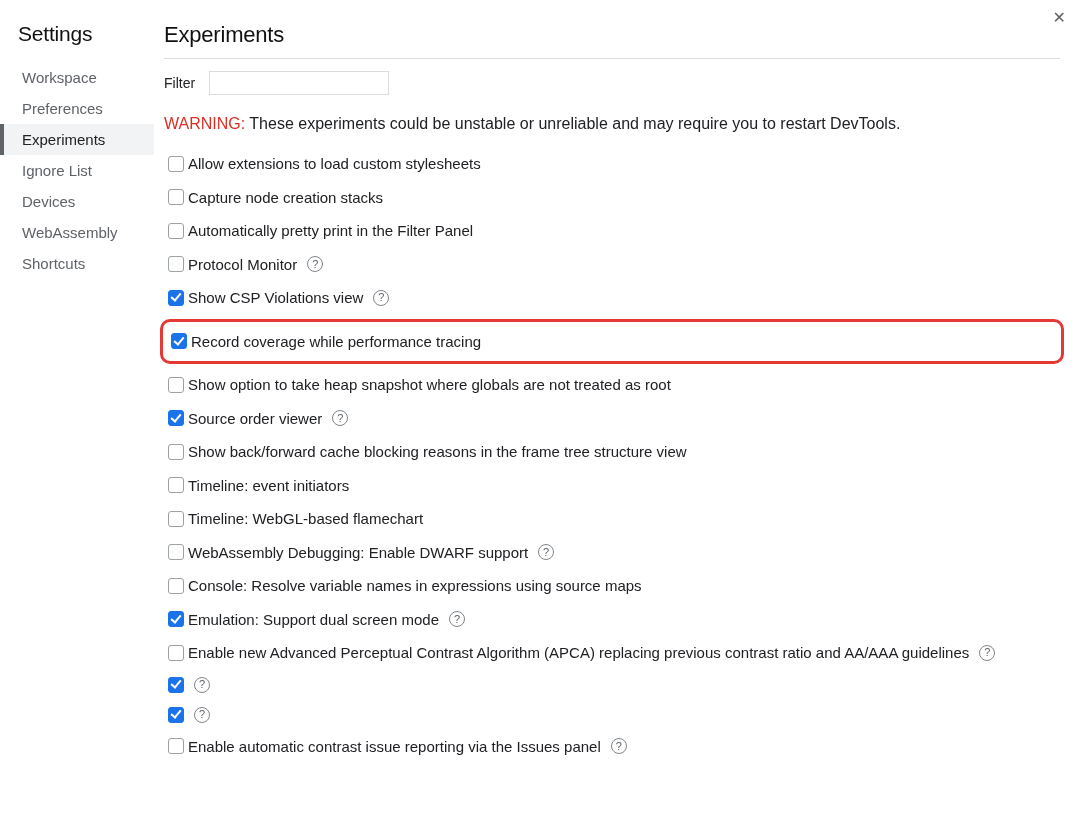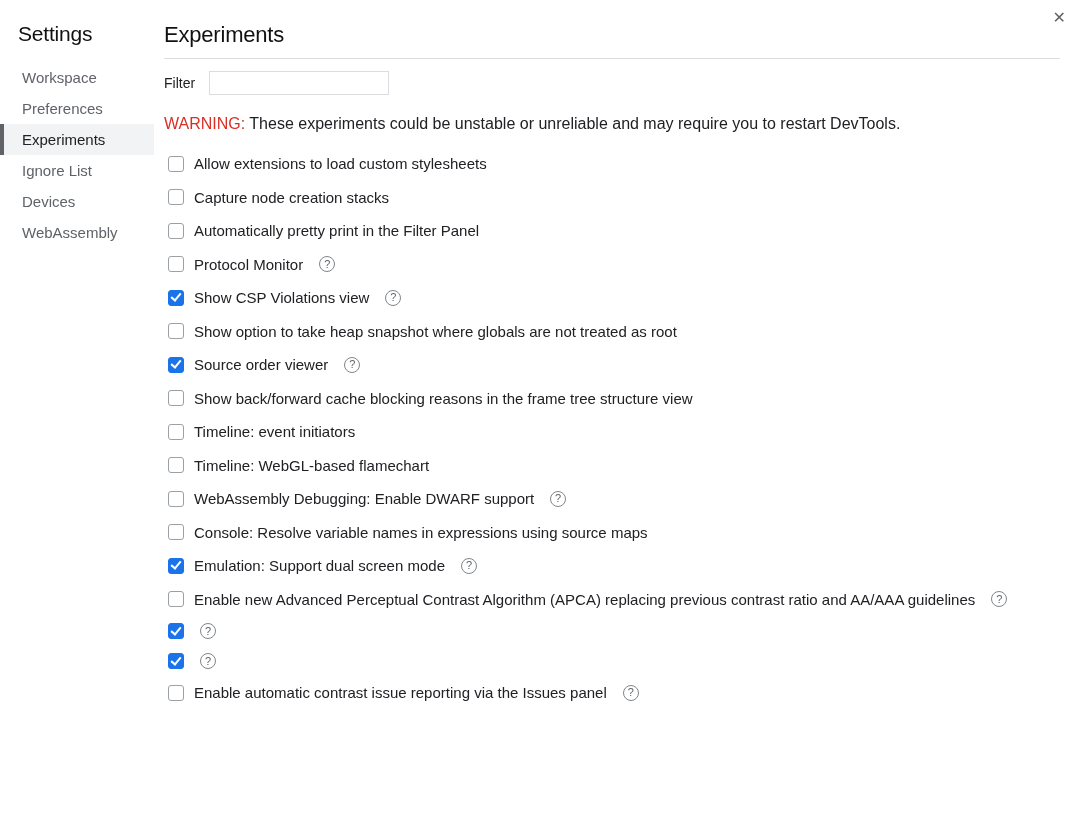--- a/index.html
+++ b/index.html
@@ -87,21 +87,21 @@
   .warning-line {
     font-size: 16px;
     margin-bottom: 14px;
     color: #202124;
   }
   .warning-label { color: #d93025; }
   .exp-list {}
   .exp-row {
     display: flex;
     align-items: center;
-    gap: 10px;
+    gap: 4px;
     padding: 7px 4px;
     font-size: 15px;
     line-height: 1.3;
   }
   .exp-row.highlighted {
     border: 3px solid #e53935;
     border-radius: 10px;
     padding: 10px 8px;
     margin: 4px -4px 4px -4px;
   }
@@ -157,20 +157,21 @@
 
   <div class="sidebar">
     <div class="sidebar-title">Settings</div>
     <div id="sidebar-items">
         <div class="sidebar-item">Workspace</div>
         <div class="sidebar-item">Preferences</div>
         <div class="sidebar-item selected">Experiments</div>
         <div class="sidebar-item">Ignore List</div>
         <div class="sidebar-item">Devices</div>
         <div class="sidebar-item">WebAssembly</div>
+        <div class="sidebar-item">Shortcuts</div>
       </div>
   </div>
 
   <div class="main">
     <div class="main-title">Experiments</div>
     <hr class="divider">
     <div class="filter-row">
       <span>Filter</span>
       <input class="filter-input" type="text" value="" style="">
     </div>
@@ -193,20 +194,24 @@
         <div class="exp-row">
           <span class="chk"></span>
           <span class="exp-label">Protocol Monitor</span>
           <span class="help-icon">?</span>
         </div>
         <div class="exp-row">
           <span class="chk checked"></span>
           <span class="exp-label">Show CSP Violations view</span>
           <span class="help-icon">?</span>
         </div>
+        <div class="exp-row highlighted">
+          <span class="chk checked"></span>
+          <span class="exp-label">Record coverage while performance tracing</span>
+        </div>
         <div class="exp-row">
           <span class="chk"></span>
           <span class="exp-label">Show option to take heap snapshot where globals are not treated as root</span>
         </div>
         <div class="exp-row">
           <span class="chk checked"></span>
           <span class="exp-label">Source order viewer</span>
           <span class="help-icon">?</span>
         </div>
         <div class="exp-row">

